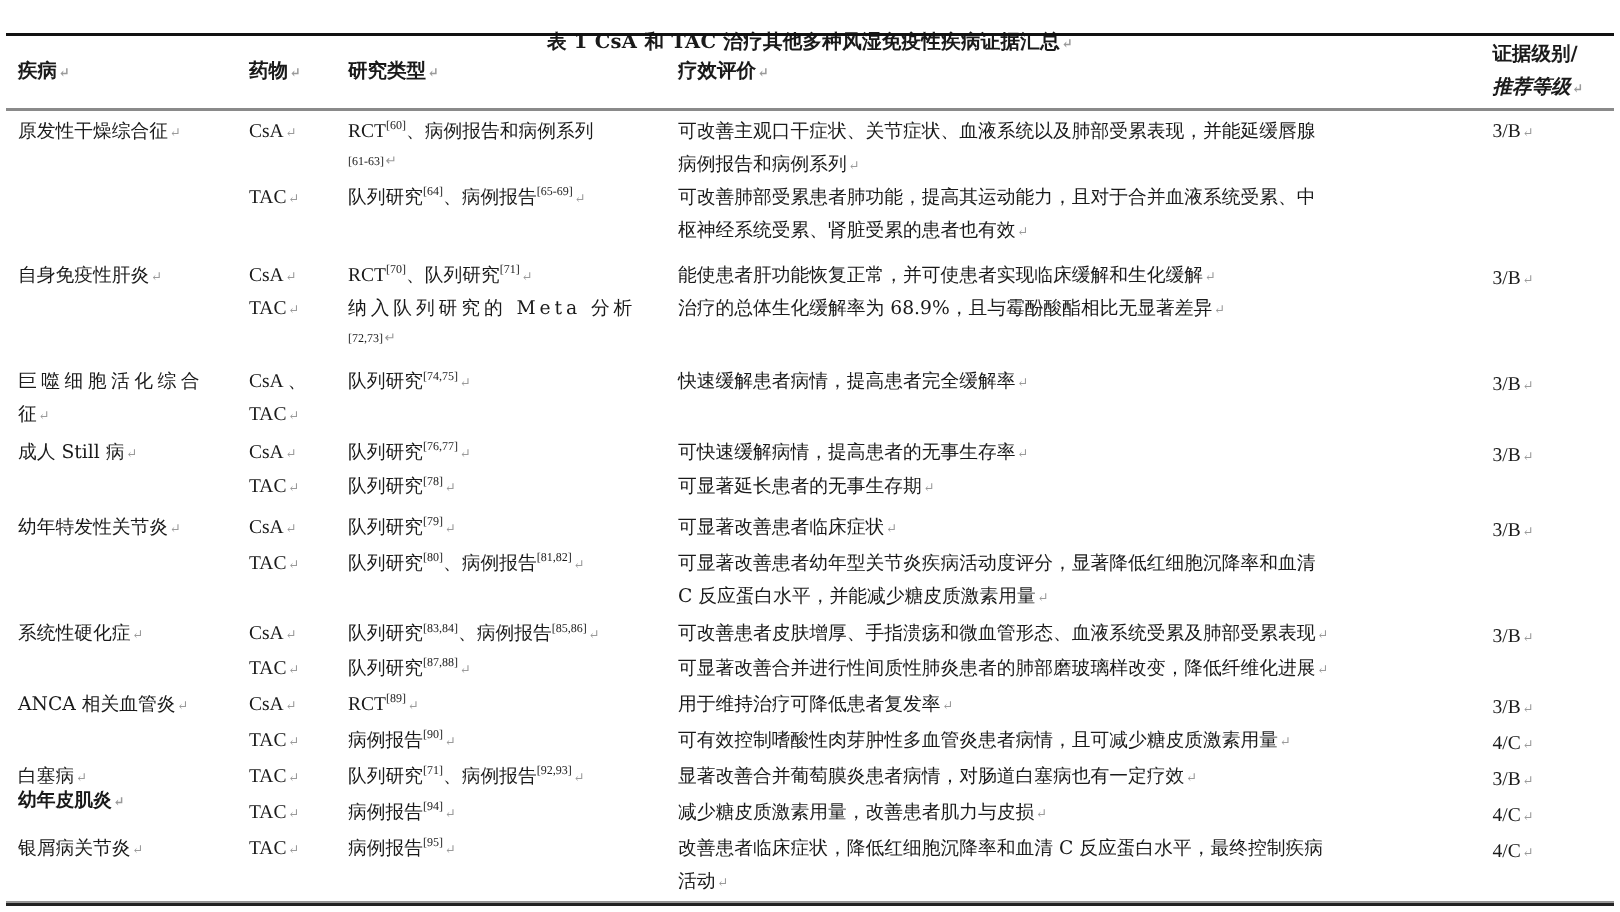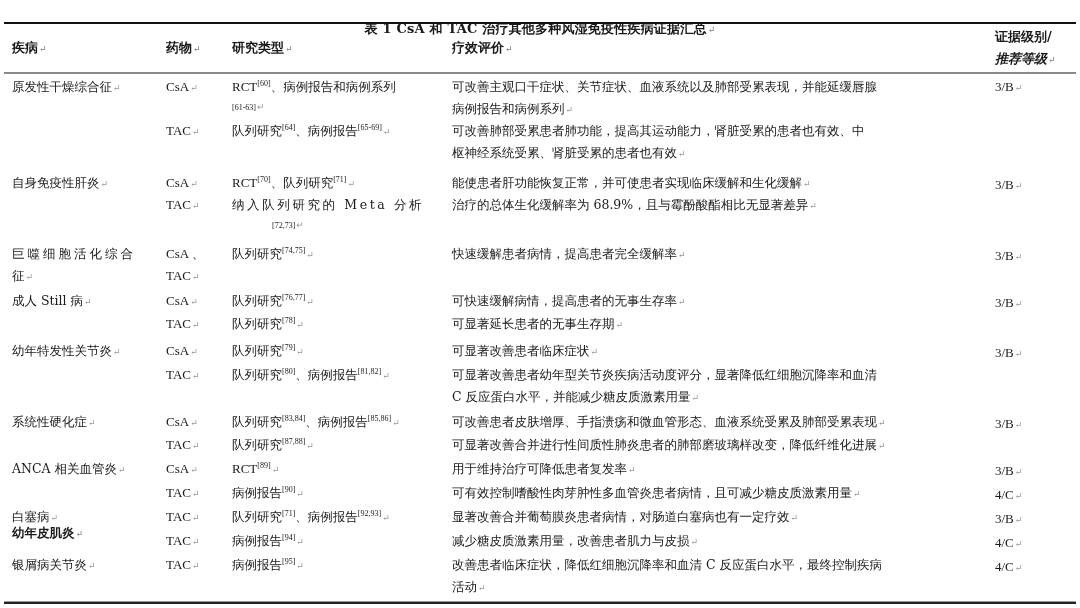--- a/index.html
+++ b/index.html
@@ -45,36 +45,36 @@
   <div class="cell" style="left:232px;top:76px;"><span class="latin">RCT</span><sup>[60]</sup><span>、病例报告和病例系列</span></div>
   <div class="cell sup-line" style="left:232px;top:100px;"><span>[61-63]</span><span class="mark">↵</span></div>
   <div class="cell" style="left:452px;top:76px;"><span>可改善主观口干症状、关节症状、血液系统以及肺部受累表现，并能延缓唇腺</span></div>
   <div class="cell" style="left:452px;top:98px;"><span>病例报告和病例系列</span><span class="mark">↵</span></div>
   <div class="cell latin" style="left:995px;top:76px;"><span>3/B</span><span class="mark">↵</span></div>
 </div>
 
 <div>
   <div class="cell latin" style="left:166px;top:120px;"><span>TAC</span><span class="mark">↵</span></div>
   <div class="cell" style="left:232px;top:120px;"><span>队列研究</span><sup>[64]</sup><span>、病例报告</span><sup>[65-69]</sup><span class="mark">↵</span></div>
-  <div class="cell" style="left:452px;top:120px;"><span>可改善肺部受累患者肺功能，提高其运动能力，肾脏受累的患者也有效、中</span></div>
+  <div class="cell" style="left:452px;top:120px;"><span>可改善肺部受累患者肺功能，提高其运动能力，且对于合并血液系统受累、中</span></div>
   <div class="cell" style="left:452px;top:142px;"><span>枢神经系统受累、肾脏受累的患者也有效</span><span class="mark">↵</span></div>
 </div>
 
 <div>
   <div class="cell" style="left:12px;top:172px;"><span>自身免疫性肝炎</span><span class="mark">↵</span></div>
   <div class="cell latin" style="left:166px;top:172px;"><span>CsA</span><span class="mark">↵</span></div>
   <div class="cell" style="left:232px;top:172px;"><span class="latin">RCT</span><sup>[70]</sup><span>、队列研究</span><sup>[71]</sup><span class="mark">↵</span></div>
   <div class="cell" style="left:452px;top:172px;"><span>能使患者肝功能恢复正常，并可使患者实现临床缓解和生化缓解</span><span class="mark">↵</span></div>
   <div class="cell latin" style="left:995px;top:174px;"><span>3/B</span><span class="mark">↵</span></div>
 </div>
 
 <div>
   <div class="cell latin" style="left:166px;top:194px;"><span>TAC</span><span class="mark">↵</span></div>
   <div class="cell" style="left:232px;top:194px;letter-spacing:2.6px;"><span>纳入队列研究的 Meta 分析</span></div>
-  <div class="cell sup-line" style="left:232px;top:218px;margin-left:40px;"><span>[72,73]</span><span class="mark">↵</span></div>
+  <div class="cell sup-line" style="left:232px;top:218px;"><span>[72,73]</span><span class="mark">↵</span></div>
   <div class="cell" style="left:452px;top:194px;"><span>治疗的总体生化缓解率为 68.9%，且与霉酚酸酯相比无显著差异</span><span class="mark">↵</span></div>
 </div>
 
 <div>
   <div class="cell" style="left:12px;top:243px;letter-spacing:3px;"><span>巨噬细胞活化综合</span></div>
   <div class="cell" style="left:12px;top:265px;"><span>征</span><span class="mark">↵</span></div>
   <div class="cell latin" style="left:166px;top:243px;"><span>CsA 、</span></div>
   <div class="cell latin" style="left:166px;top:265px;"><span>TAC</span><span class="mark">↵</span></div>
   <div class="cell" style="left:232px;top:243px;"><span>队列研究</span><sup>[74,75]</sup><span class="mark">↵</span></div>
   <div class="cell" style="left:452px;top:243px;"><span>快速缓解患者病情，提高患者完全缓解率</span><span class="mark">↵</span></div>

